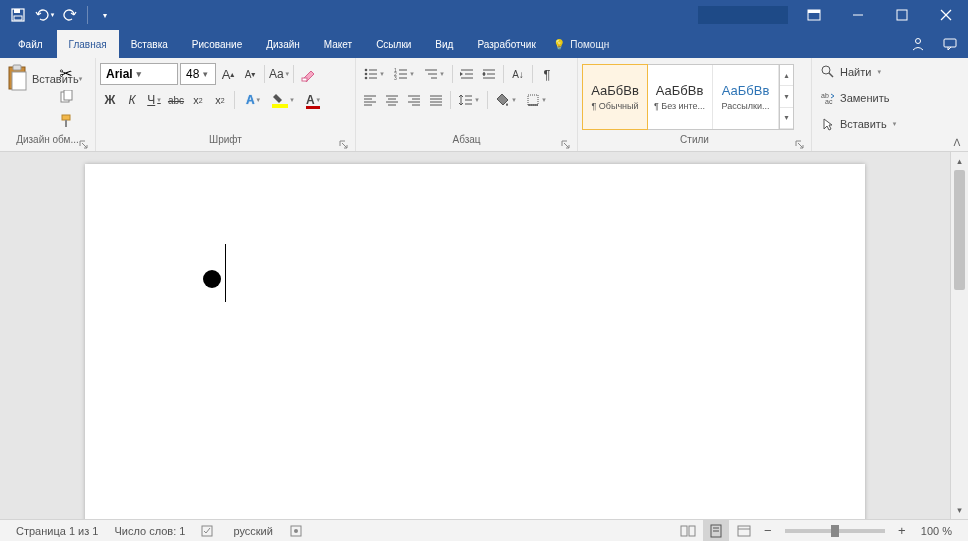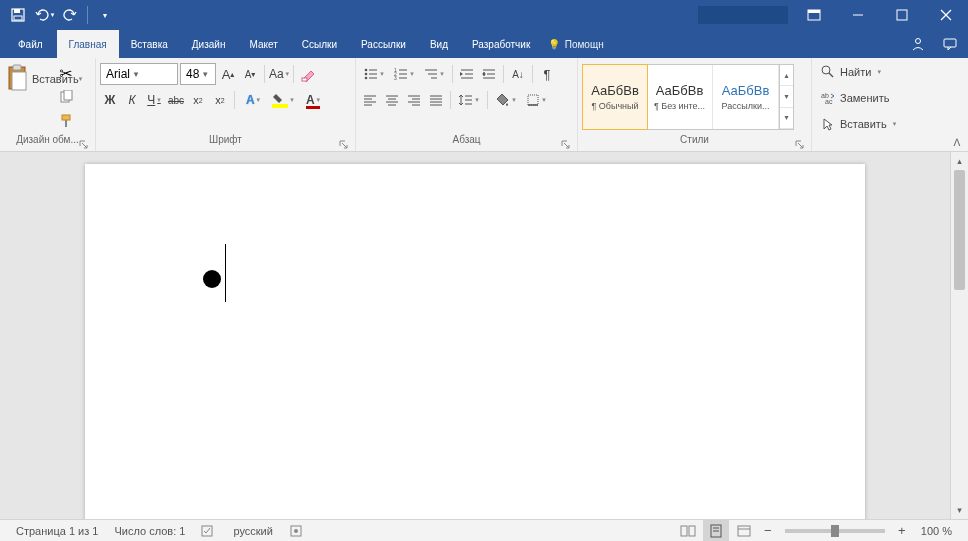--- a/index.html
+++ b/index.html
@@ -29,21 +29,21 @@
 .group-label { height: 17px; font-size: 10px; color: #666; text-align: center; position: relative; }
 .launcher { position: absolute; right: 2px; bottom: 1px; width: 10px; height: 10px; cursor: pointer; }
 .launcher svg { display: block; }
 
 .big-btn { display: flex; flex-direction: row; align-items: center; width: 50px; padding-top: 2px; cursor: pointer; font-size: 11px; color: #444; }
 .big-btn .ico { width: 32px; height: 32px; display:flex; align-items:center; justify-content:center; }
 .small-col { display: flex; flex-direction: column; gap: 4px; padding-top: 2px; margin-left: 2px; }
 .small-btn { width: 20px; height: 20px; display:flex; align-items:center; justify-content:center; cursor:pointer; }
 .combo { height: 22px; background: #fff; border: 1px solid #ababab; display: flex; align-items: center; font-size: 12px; padding: 0 2px 0 5px; cursor: pointer; }
 .combo .dd { width: 12px; text-align: center; color: #666; font-size: 9px; }
-.font-name { width: 78px; }
+.font-name { width: 78px; font-weight: bold; }
 .font-size { width: 36px; }
 .rbtn { width: 20px; height: 22px; display:flex; align-items:center; justify-content:center; cursor:pointer; color:#444; font-size:12px; }
 .rbtn.wdd { width: 28px; }
 .rbtn.dd::after { content:"▾"; font-size:7px; margin-left:2px; color:#888; }
 .rows { display:flex; flex-direction:column; gap:4px; padding-top: 2px; }
 .row { display:flex; align-items:center; gap:2px; }
 .sep { width:1px; height:18px; background:#d4d4d4; margin:0 2px; }
 
 .styles-gallery { display:flex; border:1px solid #c8c8c8; background:#fff; height: 66px; }
 .style-item { width: 66px; border-right: 1px solid #e6e6e6; display:flex; flex-direction:column; align-items:center; justify-content:center; cursor:pointer; padding: 2px; }
@@ -134,24 +134,24 @@
           <line x1="11" y1="1" x2="1" y2="11" stroke="#fff" stroke-width="1.2"></line>
         </svg>
       </div>
   </div>
 </div>
 
 <div class="tabbar">
   <div class="tab file">Файл</div>
   <div class="tab active">Главная</div>
   <div class="tab">Вставка</div>
+  <div class="tab">Рисование</div>
   <div class="tab">Дизайн</div>
   <div class="tab">Макет</div>
   <div class="tab">Ссылки</div>
-  <div class="tab">Рассылки</div>
   <div class="tab">Вид</div>
   <div class="tab">Разработчик</div>
   <div class="tell-me">
     <span>💡</span>
     <span>Помощн</span>
   </div>
   <div class="tabbar-right">
     <div class="share-icon">
         <svg width="16" height="16" viewBox="0 0 16 16">
           <circle cx="8" cy="5" r="2.5" fill="none" stroke="#fff"></circle>

